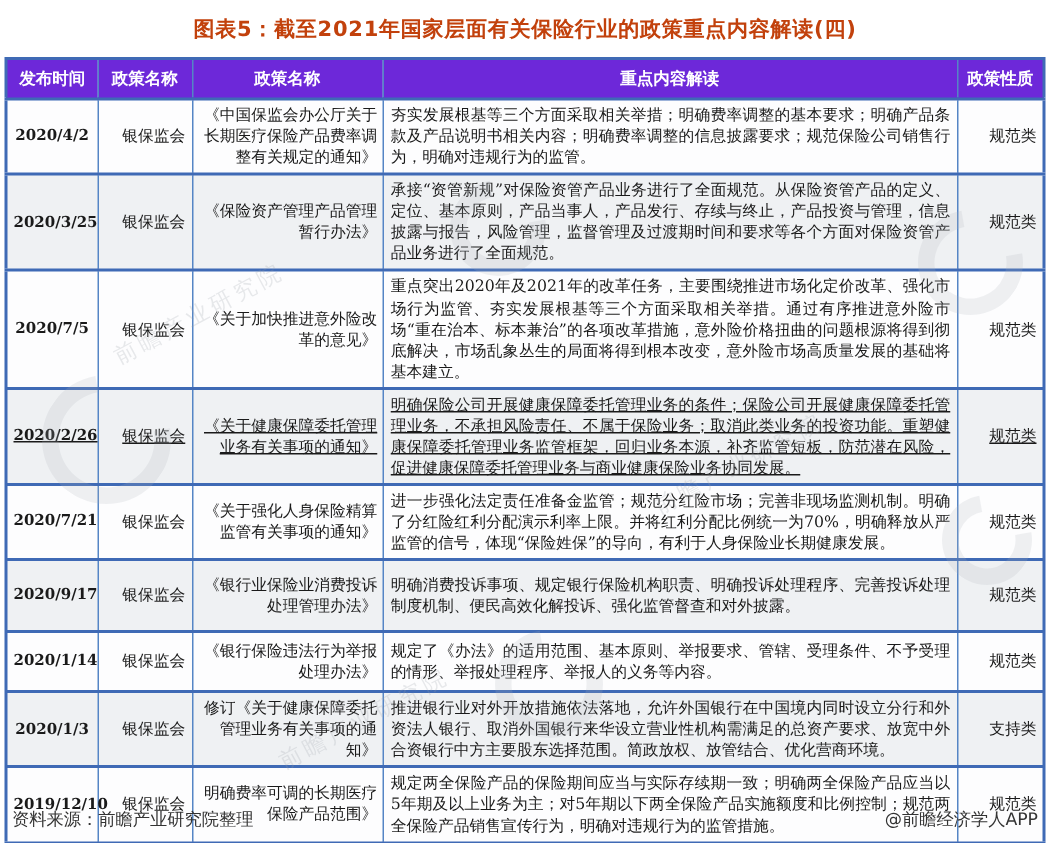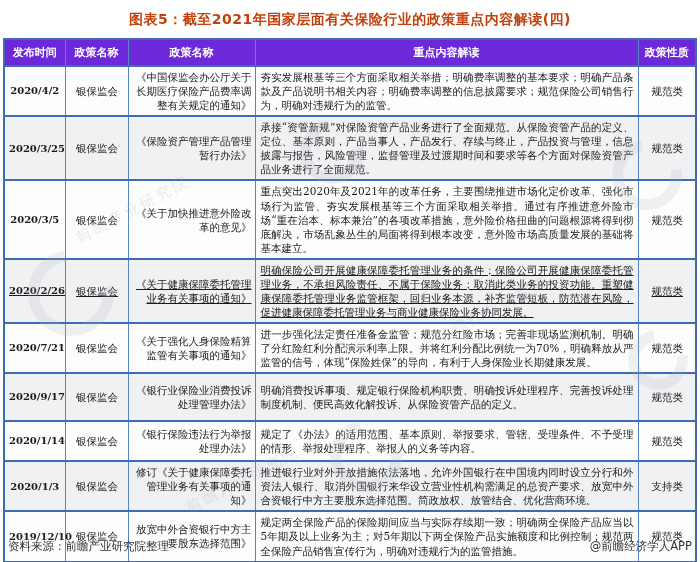--- a/index.html
+++ b/index.html
@@ -38,24 +38,24 @@
     color: #ffffff;
     font-weight: bold;
     font-size: 11px;
     padding: 5px 2px;
     text-align: center;
   }
   tbody td { font-size: 10.5px; line-height: 1.34; padding: 3px 4px; }
   tbody tr:nth-child(odd)  { background: #fdfdfe; }
   tbody tr:nth-child(even) { background: #eff1f3; }
   td.c-date   { text-align: center; font-weight: bold; font-size: 10px; padding-right: 4px; white-space: nowrap; }
-  td.c-dept   { text-align: center; padding-left: 5px; }
+  td.c-dept   { text-align: right; padding-left: 5px; }
   td.c-policy { text-align: right; padding-left: 5px; padding-right: 3px; }
   td.c-content{ text-align: justify; padding-left: 5px; padding-right: 4px; }
-  td.c-nature { text-align: center; padding-left: 5px; }
+  td.c-nature { text-align: right; padding-left: 5px; }
   
   tbody tr:nth-child(1) td { height: 46px; }
   tbody tr:nth-child(2) td { height: 60px; }
   tbody tr:nth-child(3) td { height: 56px; }
   tbody tr:nth-child(4) td { height: 62px; text-decoration: underline; }
   tbody tr:nth-child(5) td { height: 50px; }
   tbody tr:nth-child(6) td { height: 48px; }
   tbody tr:nth-child(7) td { height: 40px; }
   tbody tr:nth-child(8) td { height: 48px; }
   tbody tr:nth-child(9) td { height: 50px; }
@@ -120,21 +120,21 @@
         <td class="c-nature">规范类</td>
       </tr>
       <tr>
         <td class="c-date">2020/3/25</td>
         <td class="c-dept">银保监会</td>
         <td class="c-policy">《保险资产管理产品管理暂行办法》</td>
         <td class="c-content">承接“资管新规”对保险资管产品业务进行了全面规范。从保险资管产品的定义、定位、基本原则，产品当事人，产品发行、存续与终止，产品投资与管理，信息披露与报告，风险管理，监督管理及过渡期时间和要求等各个方面对保险资管产品业务进行了全面规范。</td>
         <td class="c-nature">规范类</td>
       </tr>
       <tr>
-        <td class="c-date">2020/3/5</td>
+        <td class="c-date">2020/7/5</td>
         <td class="c-dept">银保监会</td>
         <td class="c-policy">《关于加快推进意外险改革的意见》</td>
         <td class="c-content">重点突出2020年及2021年的改革任务，主要围绕推进市场化定价改革、强化市场行为监管、夯实发展根基等三个方面采取相关举措。通过有序推进意外险市场“重在治本、标本兼治”的各项改革措施，意外险价格扭曲的问题根源将得到彻底解决，市场乱象丛生的局面将得到根本改变，意外险市场高质量发展的基础将基本建立。</td>
         <td class="c-nature">规范类</td>
       </tr>
       <tr>
         <td class="c-date">2020/2/26</td>
         <td class="c-dept">银保监会</td>
         <td class="c-policy">《关于健康保障委托管理业务有关事项的通知》</td>
         <td class="c-content">明确保险公司开展健康保障委托管理业务的条件；保险公司开展健康保障委托管理业务，不承担风险责任、不属于保险业务；取消此类业务的投资功能。重塑健康保障委托管理业务监管框架，回归业务本源，补齐监管短板，防范潜在风险，促进健康保障委托管理业务与商业健康保险业务协同发展。</td>
@@ -144,41 +144,41 @@
         <td class="c-date">2020/7/21</td>
         <td class="c-dept">银保监会</td>
         <td class="c-policy">《关于强化人身保险精算监管有关事项的通知》</td>
         <td class="c-content">进一步强化法定责任准备金监管；规范分红险市场；完善非现场监测机制。明确了分红险红利分配演示利率上限。并将红利分配比例统一为70%，明确释放从严监管的信号，体现“保险姓保”的导向，有利于人身保险业长期健康发展。</td>
         <td class="c-nature">规范类</td>
       </tr>
       <tr>
         <td class="c-date">2020/9/17</td>
         <td class="c-dept">银保监会</td>
         <td class="c-policy">《银行业保险业消费投诉处理管理办法》</td>
-        <td class="c-content">明确消费投诉事项、规定银行保险机构职责、明确投诉处理程序、完善投诉处理制度机制、便民高效化解投诉、从保险资管产品的定义。</td>
+        <td class="c-content">明确消费投诉事项、规定银行保险机构职责、明确投诉处理程序、完善投诉处理制度机制、便民高效化解投诉、强化监管督查和对外披露。</td>
         <td class="c-nature">规范类</td>
       </tr>
       <tr>
         <td class="c-date">2020/1/14</td>
         <td class="c-dept">银保监会</td>
         <td class="c-policy">《银行保险违法行为举报处理办法》</td>
         <td class="c-content">规定了《办法》的适用范围、基本原则、举报要求、管辖、受理条件、不予受理的情形、举报处理程序、举报人的义务等内容。</td>
         <td class="c-nature">规范类</td>
       </tr>
       <tr>
         <td class="c-date">2020/1/3</td>
         <td class="c-dept">银保监会</td>
         <td class="c-policy">修订《关于健康保障委托管理业务有关事项的通知》</td>
         <td class="c-content">推进银行业对外开放措施依法落地，允许外国银行在中国境内同时设立分行和外资法人银行、取消外国银行来华设立营业性机构需满足的总资产要求、放宽中外合资银行中方主要股东选择范围。简政放权、放管结合、优化营商环境。</td>
         <td class="c-nature">支持类</td>
       </tr>
       <tr>
         <td class="c-date">2019/12/10</td>
         <td class="c-dept">银保监会</td>
-        <td class="c-policy">放宽中外合资银行中方主要股东选择范围》</td>
+        <td class="c-policy">明确费率可调的长期医疗保险产品范围》</td>
         <td class="c-content">规定两全保险产品的保险期间应当与实际存续期一致；明确两全保险产品应当以5年期及以上业务为主；对5年期以下两全保险产品实施额度和比例控制；规范两全保险产品销售宣传行为，明确对违规行为的监管措施。</td>
         <td class="c-nature">规范类</td>
       </tr>
     </tbody>
 </table>
 
 <div class="footer">
   <span>资料来源：前瞻产业研究院整理</span>
   <span>@前瞻经济学人APP</span>
 </div>

